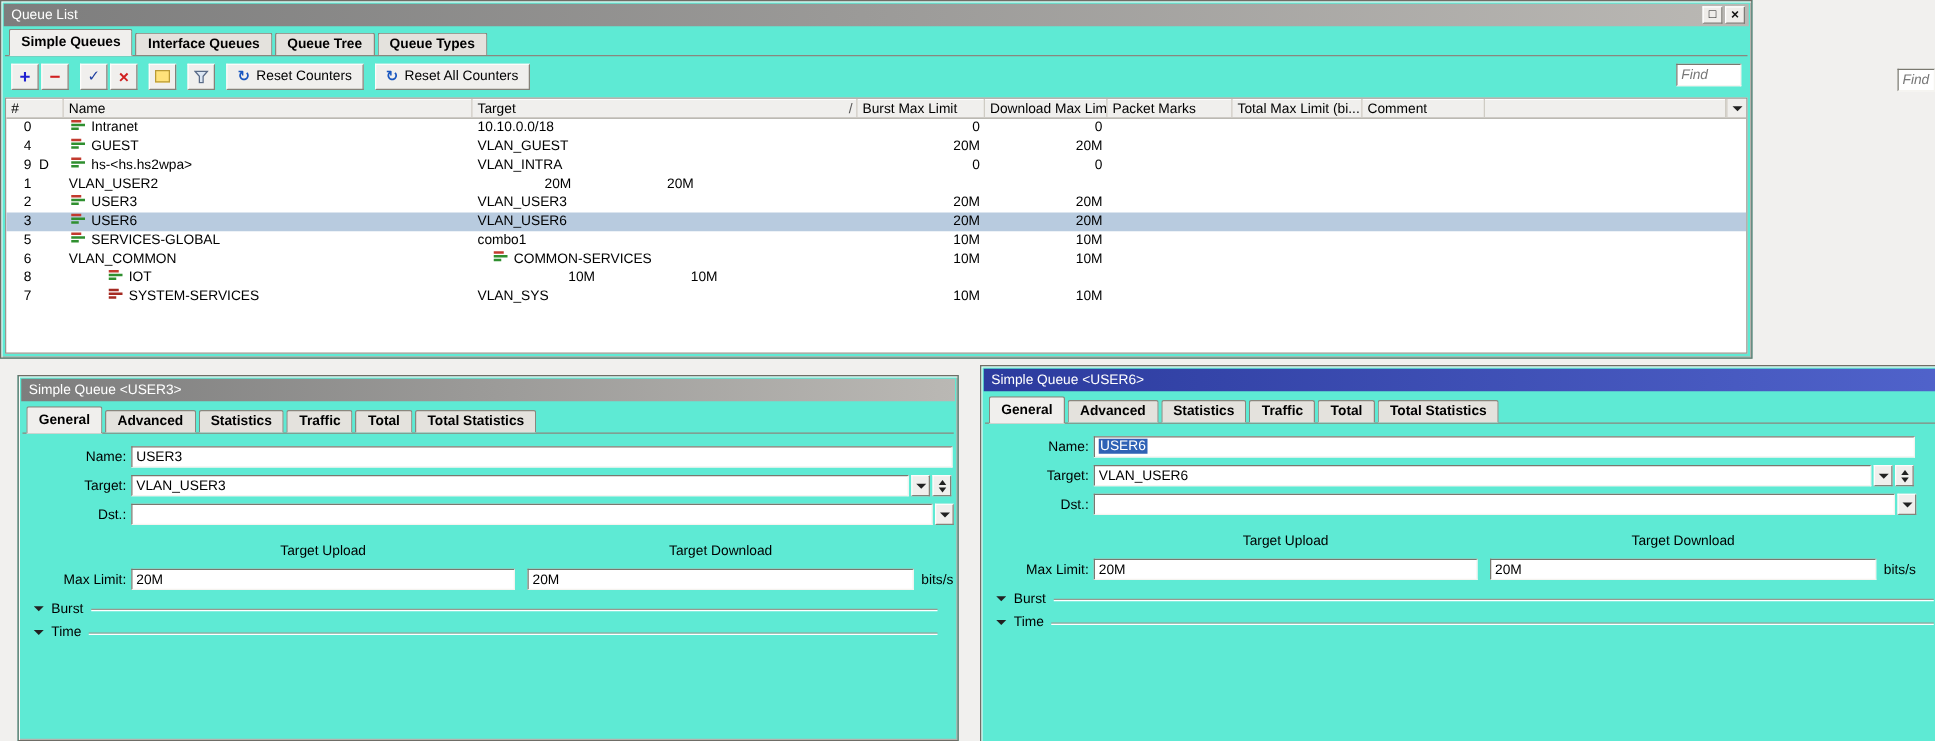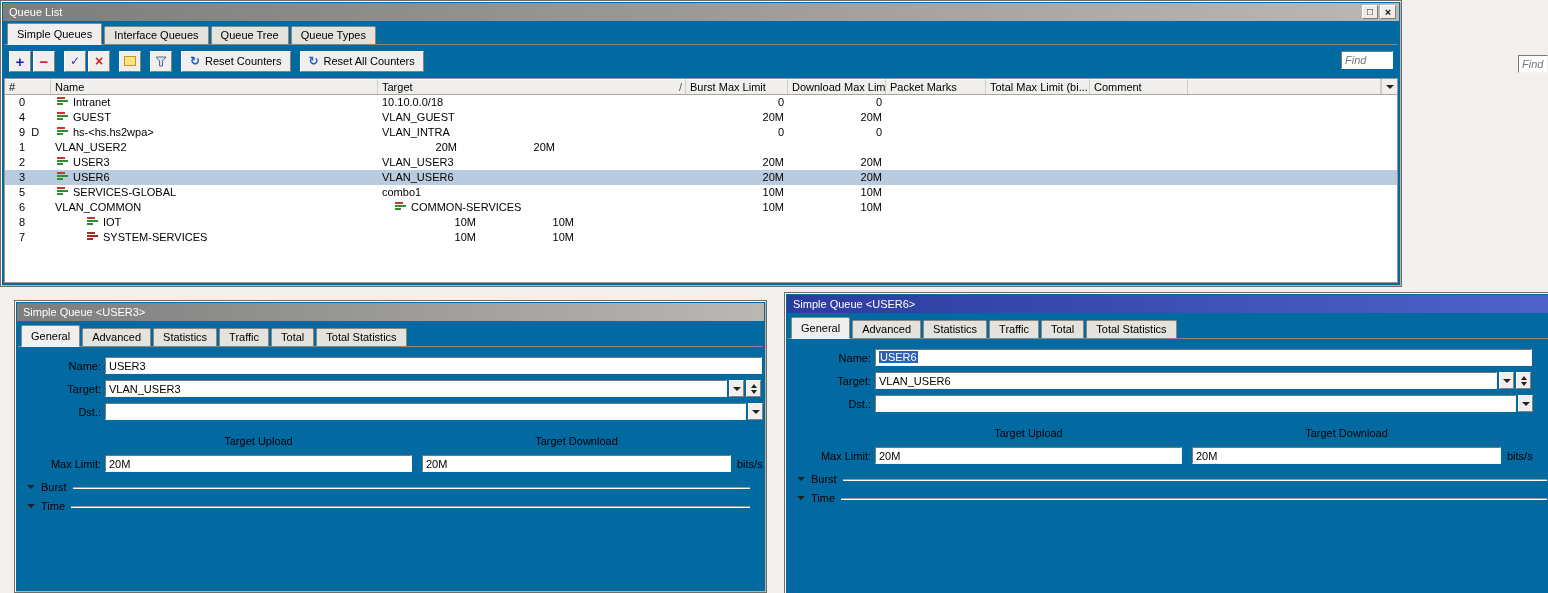--- a/index.html
+++ b/index.html
@@ -8,21 +8,21 @@
     position: relative;
     background: #f1f0ee;
     font-family: "Liberation Sans", "DejaVu Sans", sans-serif;
     font-size: 11px;
     color: #000;
   }
 
   
   .win {
     position: absolute;
-    background: #0369a1;
+    background: #5eead4;
     border: 1px solid #6f6d66;
     box-shadow: inset 1px 1px 0 #fbfaf8, inset -1px -1px 0 #b5b2ac;
   }
   .titlebar {
     height: 18px; margin: 2px 2px 0 2px;
     display: flex; align-items: center;
     padding: 0 3px 0 6px; color: #fff; white-space: nowrap;
   }
   .titlebar.inactive { background: linear-gradient(90deg, #7d7d7d, #bab8b4); }
   .titlebar.active   { background: linear-gradient(90deg, #2c3b9e, #5063cb); }
@@ -36,21 +36,21 @@
 
   
   .tabbar {
     position: absolute; left: 3px; right: 3px; height: 22px;
     display: flex; align-items: flex-end; padding-left: 3px;
     border-bottom: 1px solid #8a877e;
   }
   .tab {
     height: 18px; line-height: 17px; padding: 0 9px;
     background: #e4e2dd; border: 1px solid #8a877e; border-bottom: none;
-    border-radius: 2px 2px 0 0; margin-right: 2px; white-space: nowrap;
+    border-radius: 2px 2px 0 0; margin-right: 2px; white-space: nowrap; font-weight: bold;
   }
   .tab.active {
     height: 22px; line-height: 21px; background: #f0efed;
     margin-bottom: -1px; border-bottom: 1px solid #f0efed; z-index: 2;
   }
 
   
   .toolbar {
     position: absolute; top: 48px; left: 8px; right: 8px; height: 24px;
     display: flex; align-items: center; gap: 2px;
@@ -327,20 +327,21 @@
       <div class="td w-down ralign">10M</div>
       <div class="td w-marks"></div>
         <div class="td w-total"></div>
         <div class="td w-comment"></div>
         <div class="td w-fill"></div>
     </div>
 
     <div class="trow child red">
       <div class="td w-num"><span>7</span><span class="flag"></span></div>
       <div class="td w-name"><span class="qicon"><i></i><i></i><i></i></span><span>SYSTEM-SERVICES</span></div>
+      <div class="td w-target">VLAN_SYS</div>
       <div class="td w-up ralign">10M</div>
       <div class="td w-down ralign">10M</div>
       <div class="td w-marks"></div>
         <div class="td w-total"></div>
         <div class="td w-comment"></div>
         <div class="td w-fill"></div>
     </div>
   </div>
 </div>
 

